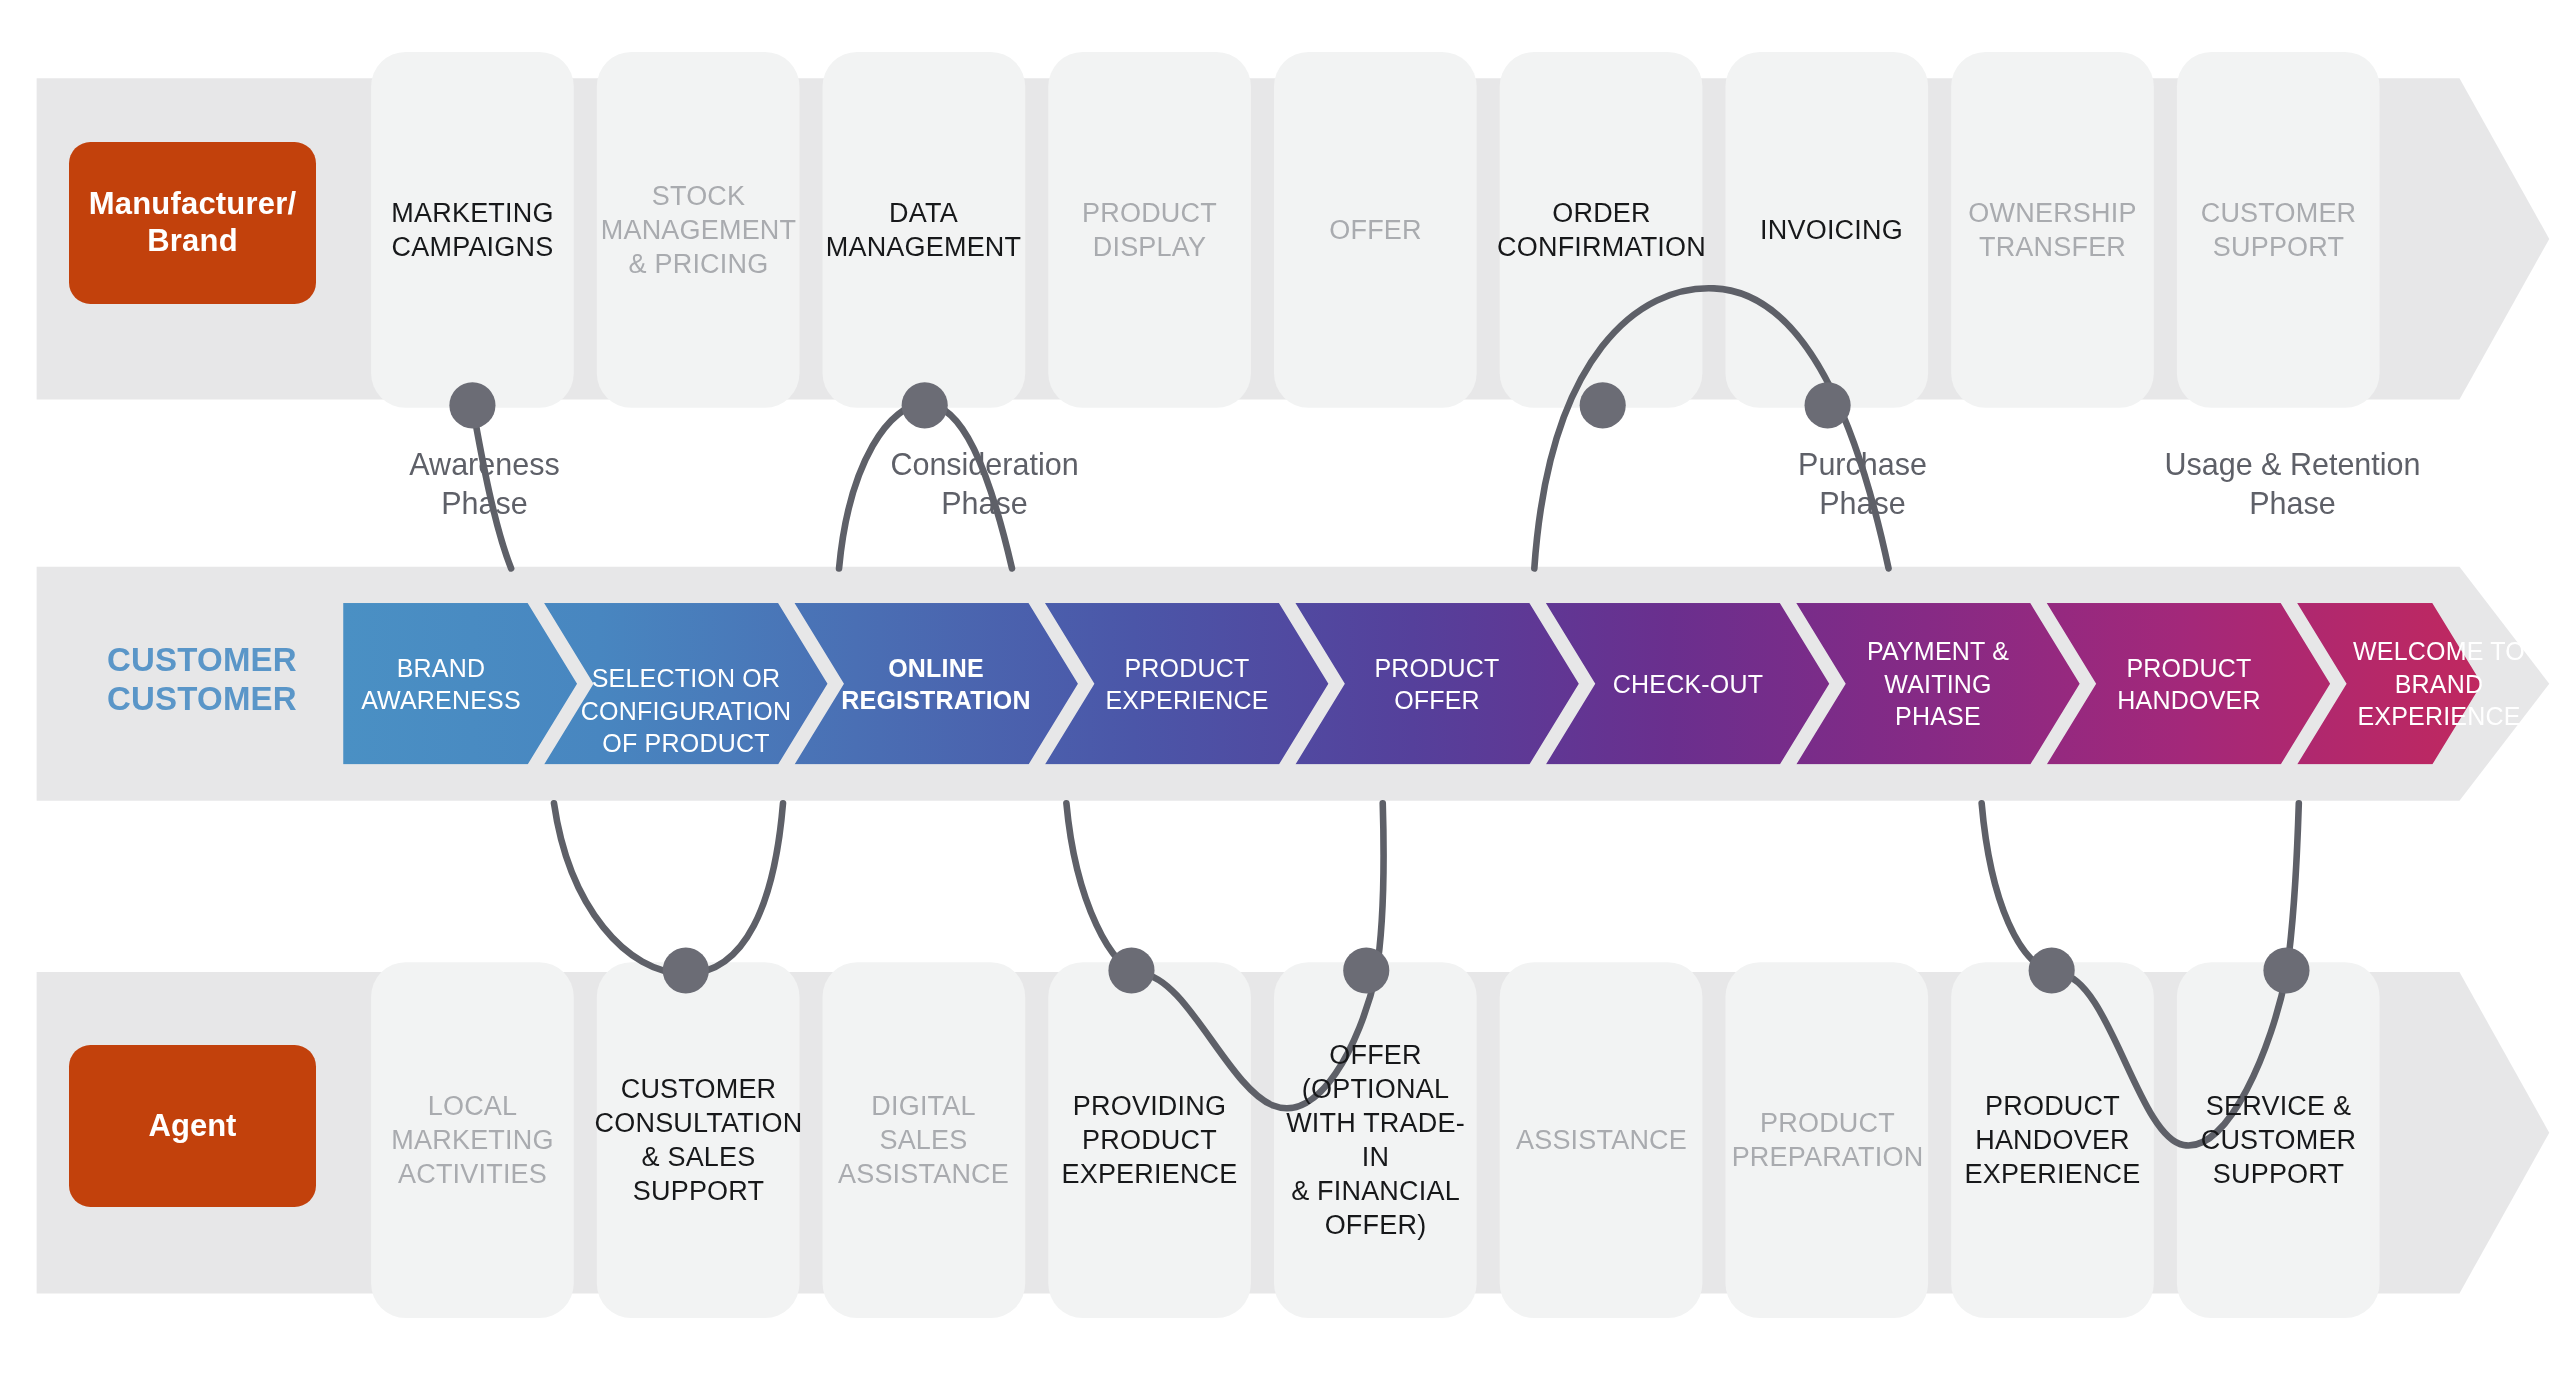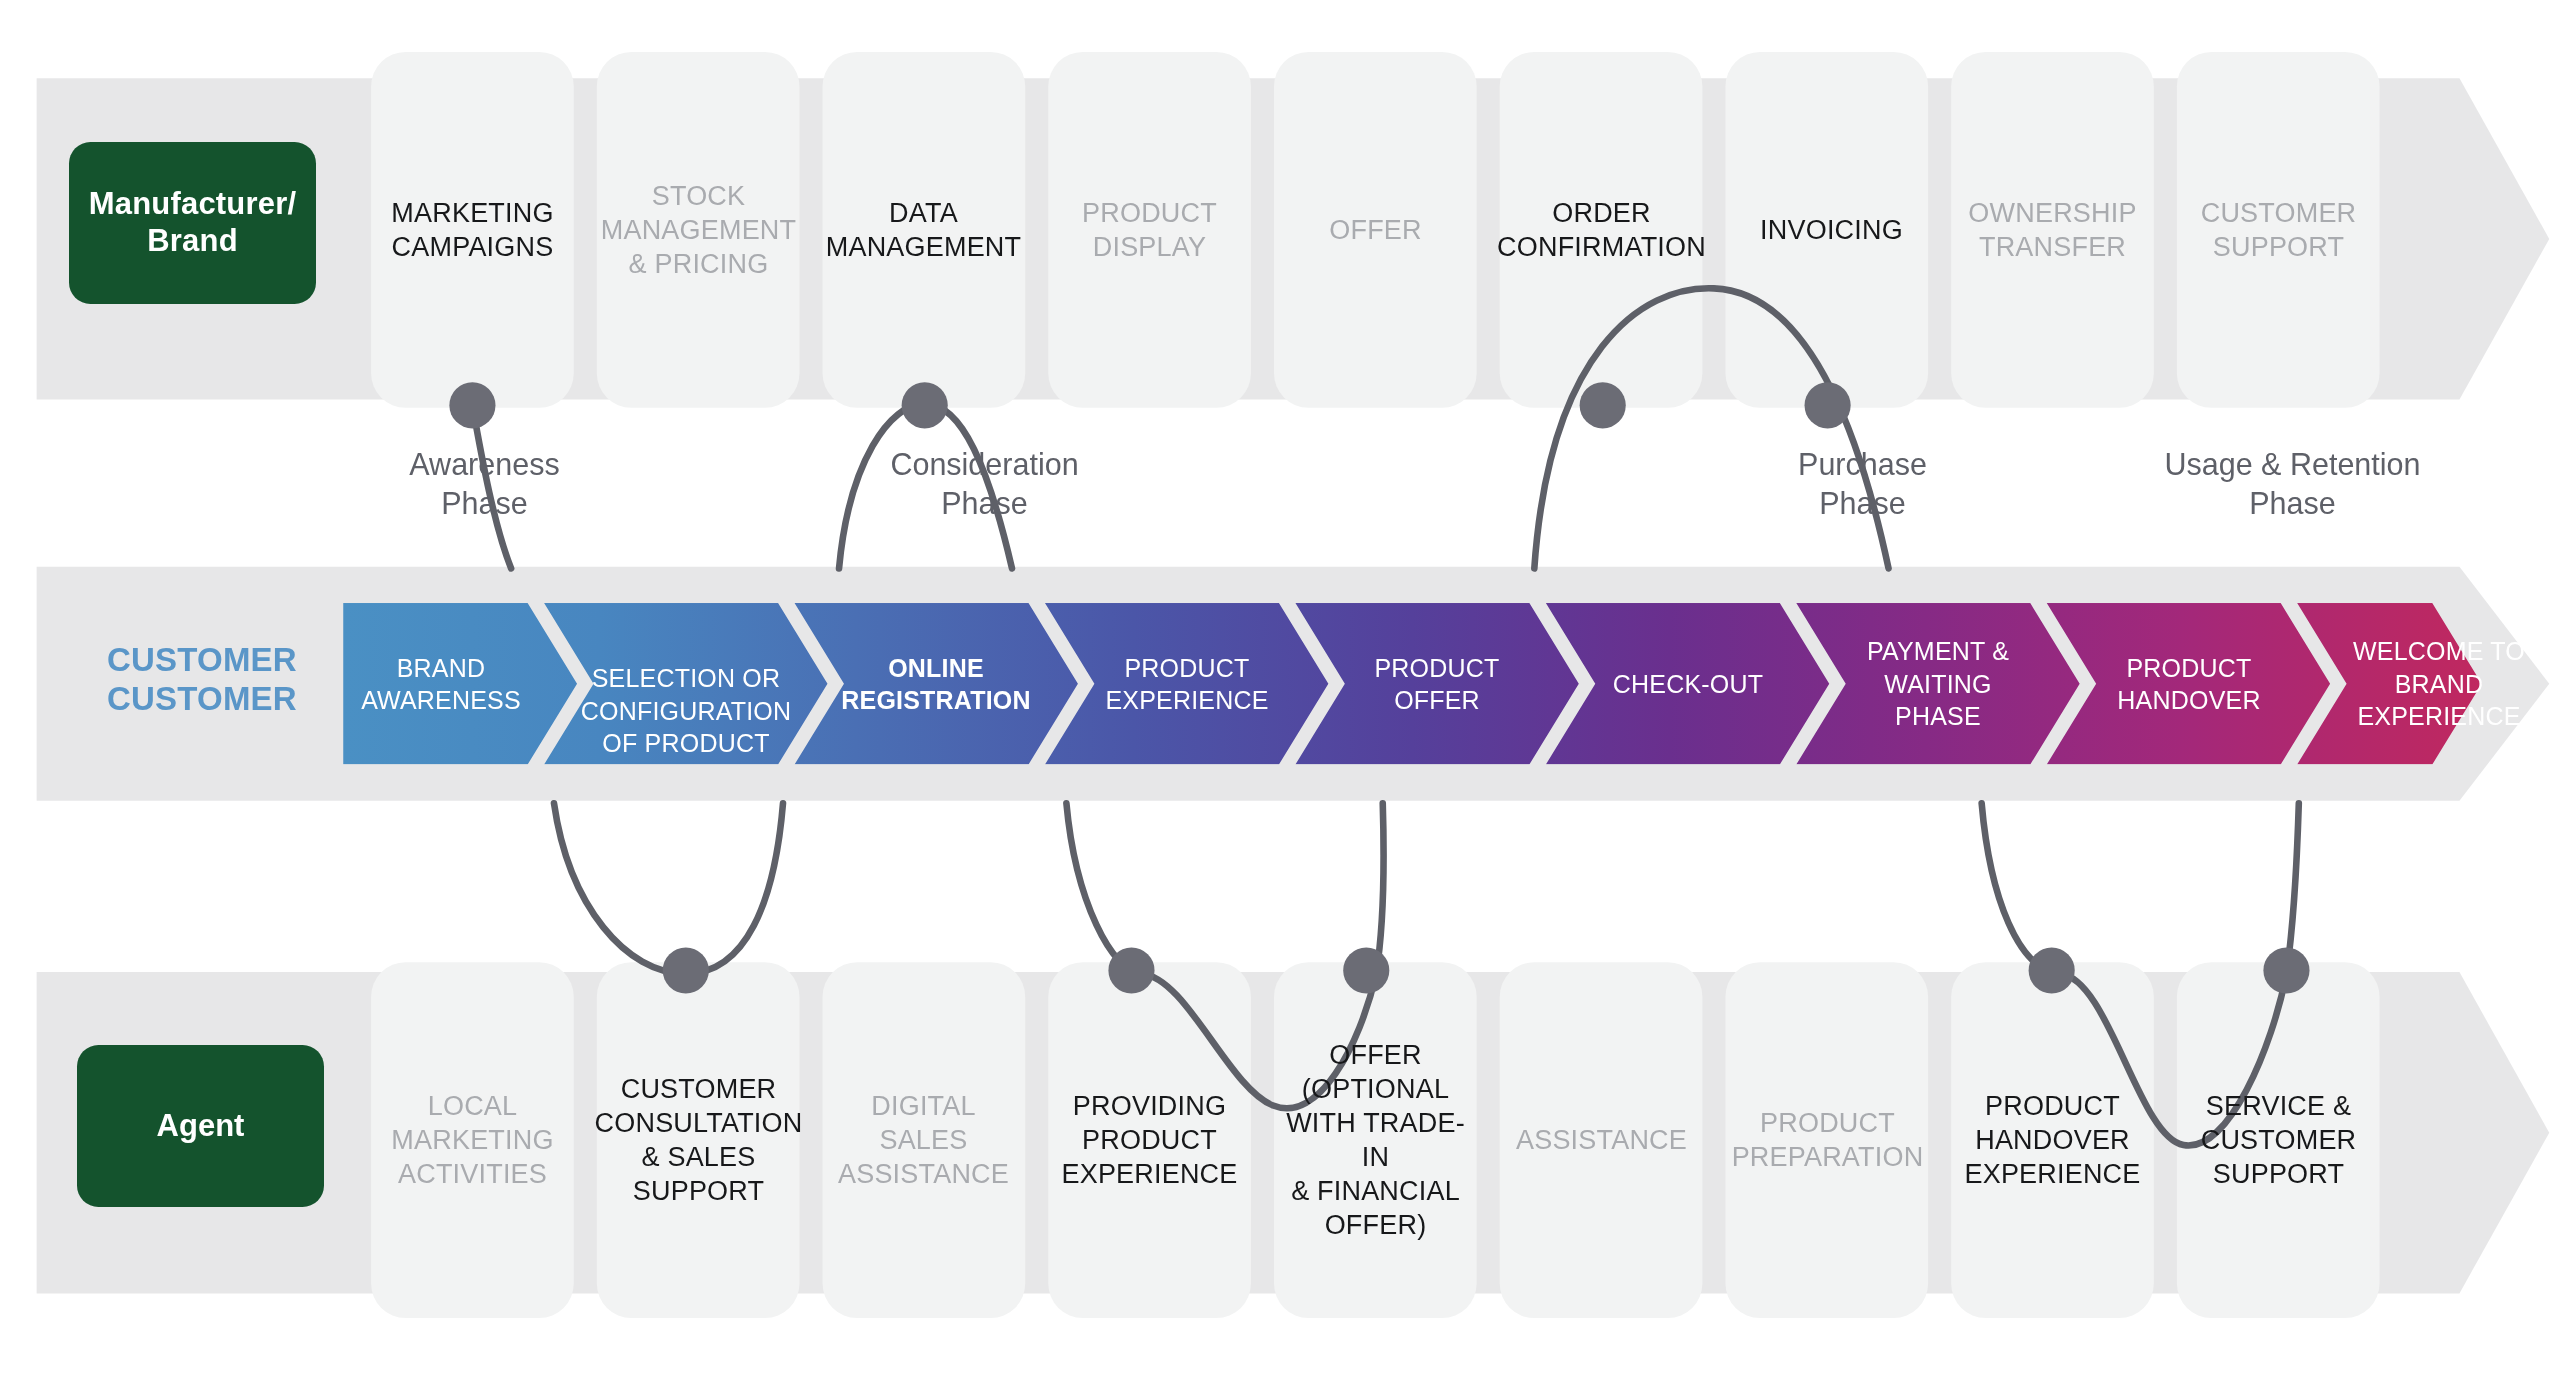--- a/index.html
+++ b/index.html
@@ -5,25 +5,25 @@
   html,body{margin:0;padding:0;background:#ffffff;}
   body{font-family:"Liberation Sans",sans-serif;}
   #stage{position:relative;width:2576px;height:1384px;overflow:hidden;background:#fff;}
 
   
   #canvas{position:absolute;left:0;top:0;width:2576px;height:1384px;}
 
   
   .layer{position:absolute;left:0;top:0;width:2576px;height:1384px;pointer-events:none;}
 
-  .rolebox{position:absolute;background:#14532d;border-radius:21.4px;
+  .rolebox{position:absolute;background:#c2410c;border-radius:21.4px;
            display:flex;align-items:center;justify-content:center;text-align:center;
            color:#ffffff;font-weight:bold;line-height:1.18;pointer-events:auto;}
   .rolebox.mfr{left:69px;top:142px;width:247px;height:162px;font-size:31px;letter-spacing:0.2px;}
-  .rolebox.agent{left:69px;top:1045px;width:247px;height:162px;font-size:31px;margin-left:8px;}
+  .rolebox.agent{left:69px;top:1045px;width:247px;height:162px;font-size:31px;}
 
   .cj-label{position:absolute;left:107px;top:641px;width:247px;color:#5a96c8;
             font-weight:bold;font-size:33px;line-height:1.18;letter-spacing:0.2px;}
 
   
   .cardtxt{position:absolute;display:flex;align-items:center;justify-content:center;
            text-align:center;line-height:1.26;font-size:27px;letter-spacing:0.2px;
            pointer-events:auto;}
   .cardtxt.on{color:#17181a;}
   .cardtxt.off{color:#a9abaf;}

